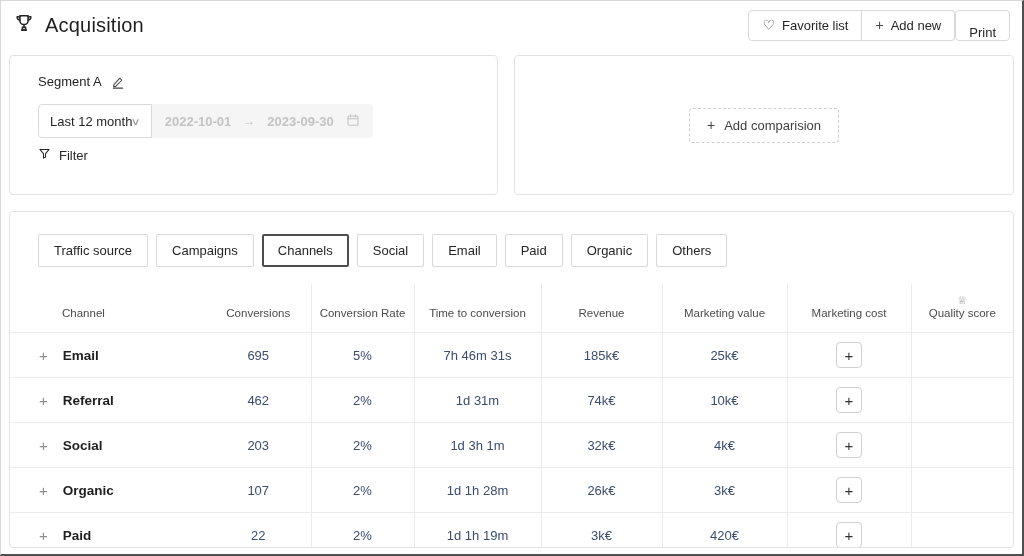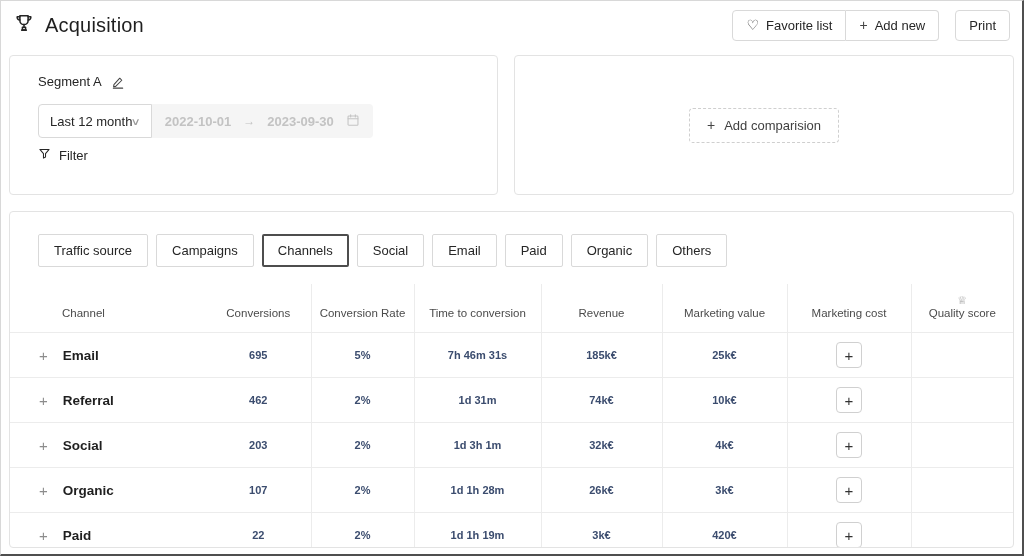--- a/index.html
+++ b/index.html
@@ -18,21 +18,21 @@
   .page-title { font-size: 20px; font-weight: 500; color: #1f1f1f; letter-spacing: .2px; }
   .actions { display: flex; align-items: center; }
   .btn {
     display: inline-flex; align-items: center; gap: 7px; height: 31px; padding: 0 13px;
     background: #fff; border: 1px solid #d9d9d9; border-radius: 4px; font-size: 13px; color: #262626;
     font-family: inherit; cursor: pointer; white-space: nowrap;
   }
   .btn-group { display: flex; }
   .btn-group .btn:first-child { border-radius: 4px 0 0 4px; }
   .btn-group .btn:last-child { border-radius: 0 4px 4px 0; border-left: none; }
-  .btn-print { margin-left: 16px; }
+  .btn-print { margin-left: 0; align-items: flex-end; }
   .glyph-heart { font-size: 14px; color: #444; line-height: 1; }
   .glyph-plus { font-size: 14px; color: #444; line-height: 1; }
 
   
   .panels { display: flex; gap: 16px; height: 140px; margin-top: 6px; }
   .card { background: #fff; border: 1px solid #e3e3e3; border-radius: 4px; }
   .segment-card { width: 489px; flex: 0 0 auto; padding: 18px 28px; }
   .segment-row { display: flex; align-items: center; gap: 9px; font-size: 13px; }
   .edit-icon { display: inline-flex; cursor: pointer; }
   .controls-row { display: flex; margin-top: 15px; height: 34px; }
@@ -67,21 +67,21 @@
     font-size: 11.5px; font-weight: 400; color: #4b4b4b; padding: 11px 4px 13px; text-align: center;
     vertical-align: bottom; white-space: nowrap;
   }
   .data-table th.col-channel { text-align: left; padding-left: 52px; }
   .data-table th:nth-child(n+3), .data-table td:nth-child(n+3) { border-left: 1px solid #ececec; }
   .data-table tbody td { border-top: 1px solid #ececec; height: 45px; text-align: center; vertical-align: middle; }
   .data-table tbody tr:last-child td { border-bottom: 1px solid #ececec; }
   .ch-inner { display: flex; align-items: center; gap: 15px; padding-left: 29px; }
   .expander { color: #8c8c8c; font-size: 15px; line-height: 1; cursor: pointer; }
   .channel-name { font-weight: 700; font-size: 13.5px; color: #1f1f1f; }
-  .val { color: var(--value-text, #3b4c6e); font-weight: 700; font-size: 11px; }
+  .val { color: var(--value-text, #3b4c6e); font-weight: 400; font-size: 13px; }
   .plus-btn {
     width: 26px; height: 26px; border: 1px solid #d0d0d0; border-radius: 4px; background: #fff;
     font-size: 15px; color: #333; line-height: 1; cursor: pointer; font-family: inherit;
   }
   .q-head { display: flex; flex-direction: column; align-items: center; gap: 1px; }
   .q-icon { font-size: 11px; color: #9a9a9a; line-height: 1; }
   .icon-svg { display: block; }
 </style>
 </head>
 <body>

